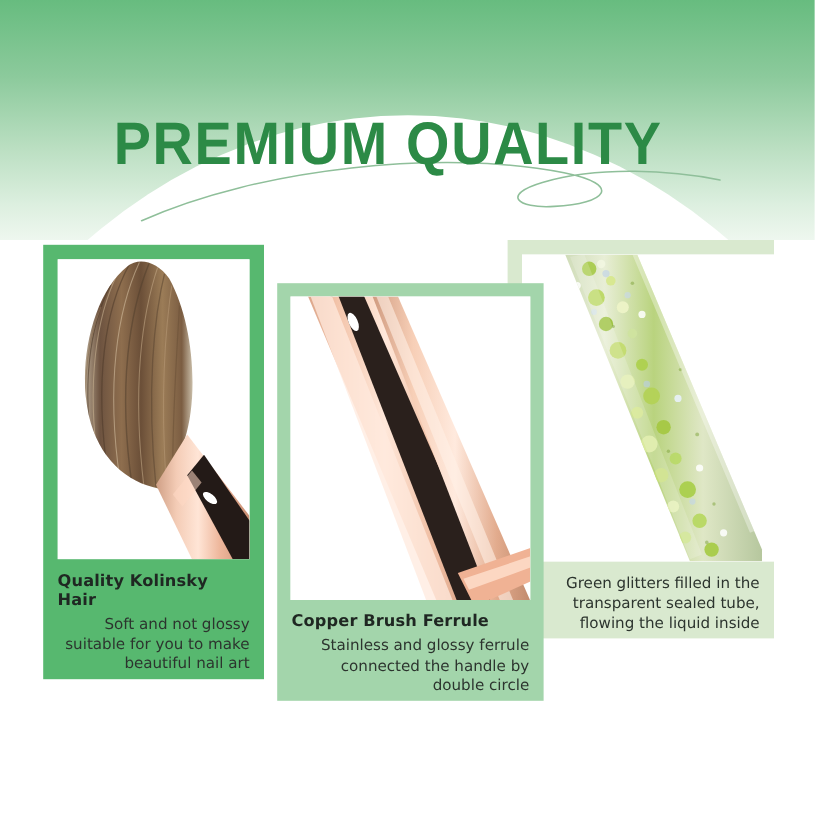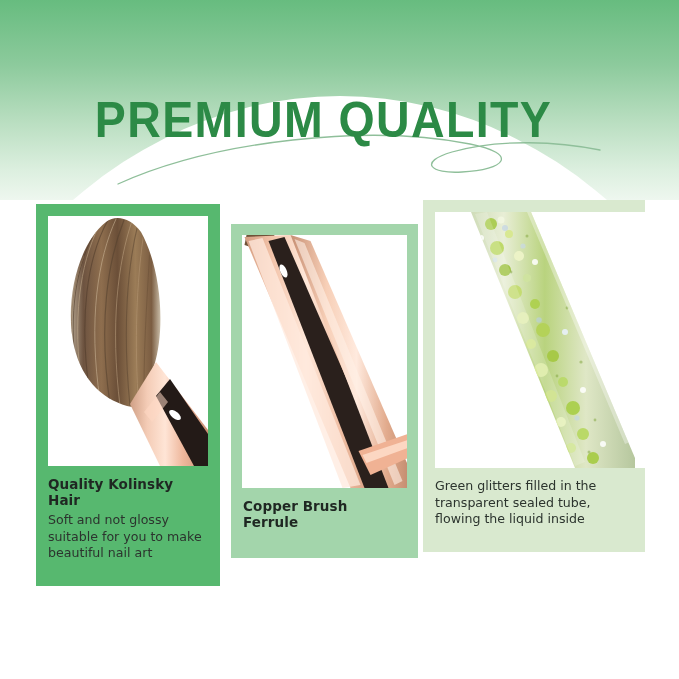--- a/index.html
+++ b/index.html
@@ -43,41 +43,42 @@
     transform:scaleX(0.93);
     white-space:nowrap;
   }
   #flourish { position:absolute; left:0; top:118px; width:679px; height:70px; z-index:5; }
 
   
   .card { position:absolute; }
   .photo {
     background:#ffffff; position:relative; overflow:hidden;
   }
-  .cap { padding:10px 12px 24px 12px; }
+  .cap { padding:10px 12px 4px 12px; }
   .cap h3 {
     font-family:"DejaVu Sans", sans-serif;
     font-weight:bold;
     font-size:13.5px;
     color:#1f2722;
     margin-bottom:4px;
     letter-spacing:0.1px;
   }
   .cap p {
     font-family:"DejaVu Sans", sans-serif;
     font-size:12.6px;
     line-height:16.5px;
     color:#2c342e;
+    text-align:right;
   }
 
   
   #card1 { left:36px; top:204px; width:184px; z-index:3; background:#57b86f; }
   #card1 .photo { margin:12px 12px 0 12px; height:250px; }
   
-  #card2 { left:231px; top:224px; width:187px; z-index:4; background:#a3d5ab; }
+  #card2 { left:231px; top:236px; width:222px; z-index:4; background:#a3d5ab; }
   #card2 .photo { margin:11px 11px 0 11px; height:253px; }
   
   #card3 { left:423px; top:200px; width:222px; z-index:2; background:#d9e9cf; }
   #card3 .photo { margin:12px 0 0 12px; height:256px; }
 
   
   .art { position:absolute; left:0; top:0; width:100%; height:100%; }
 </style>
 </head>
 <body>
@@ -183,20 +184,21 @@
       <path d="M52 0 L 72 6 L 172 236 L 172 253 L 150 253 Z" fill="url(#fer2b)"></path>
       <path d="M56 4 L 66 8 L 164 246 L 156 250 Z" fill="#fff0e6" opacity="0.6"></path>
 
       <path d="M118 214 L 172 196 L 172 226 L 130 244 Z" fill="#eab furt" opacity="0"></path>
       <path d="M120 216 L 172 198 L 172 222 L 132 240 Z" fill="#f0b294"></path>
       <path d="M124 220 L 172 204 L 172 212 L 128 228 Z" fill="#ffe0cd" opacity="0.8"></path>
     </svg>
   </div>
   <div class="cap">
     <h3>Copper Brush Ferrule</h3>
+    <p>Stainless and glossy ferrule connected the handle by double circle</p>
   </div>
 </div>
 
 <div class="card" id="card3">
   <div class="photo">
     <svg class="art" viewBox="0 0 210 256" preserveAspectRatio="xMidYMid slice">
       <defs>
         <linearGradient id="tube3" x1="0" y1="0" x2="1" y2="0">
           <stop offset="0%" stop-color="#cfdcb8"></stop>
           <stop offset="20%" stop-color="#e8eed6"></stop>

